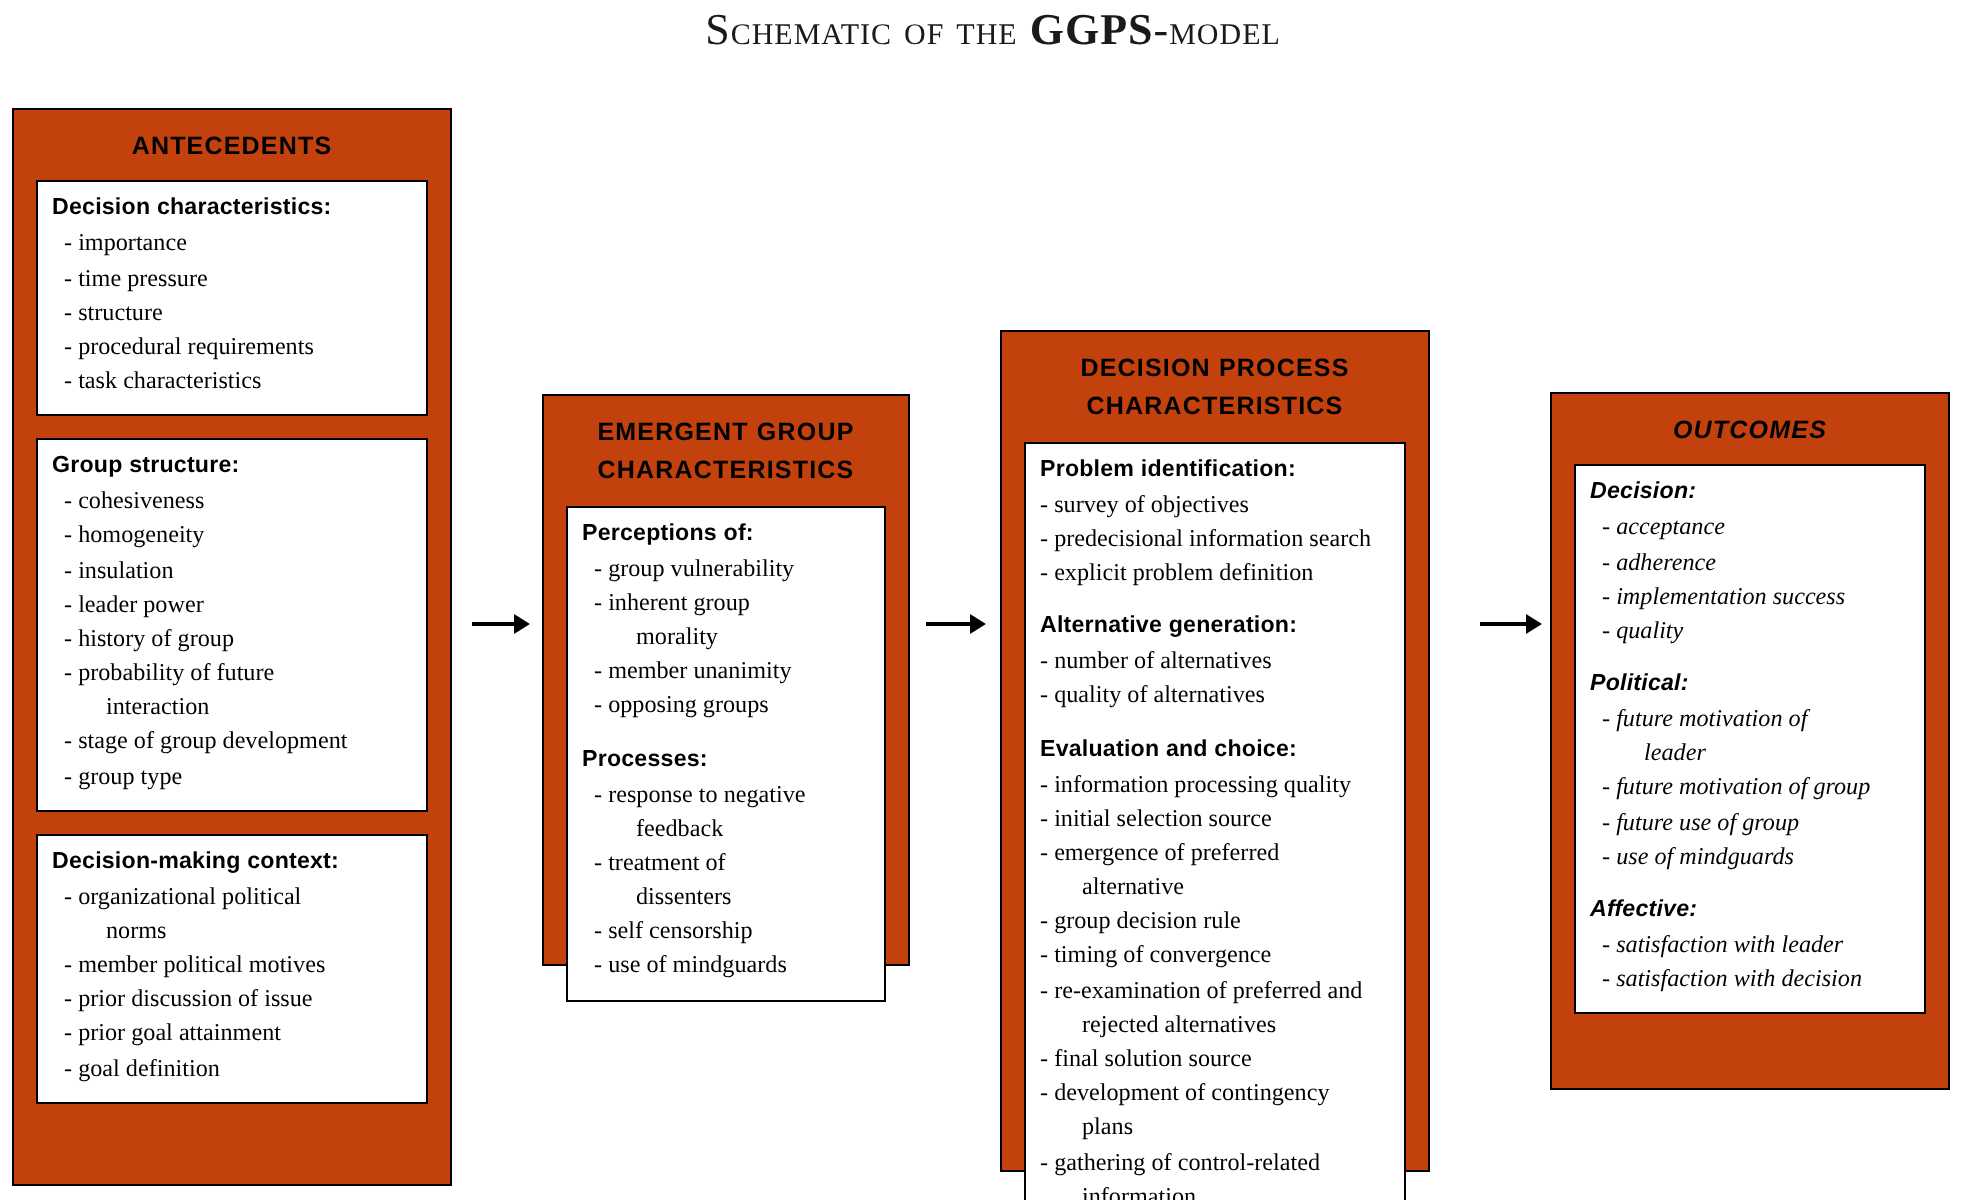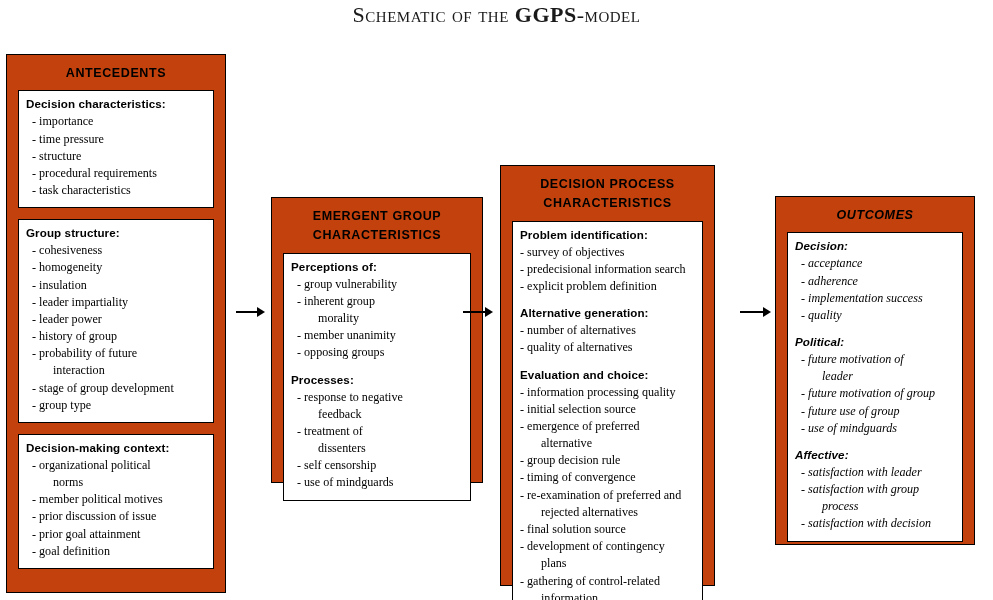--- a/index.html
+++ b/index.html
@@ -142,21 +142,20 @@
         <li><span>-</span>&nbsp;<span>task characteristics</span></li>
       </ul>
     </div>
 
     <div class="grp">
       <div class="grp-head">Group structure:</div>
       <ul class="items">
         <li><span>-</span>&nbsp;<span>cohesiveness</span></li>
         <li><span>-</span>&nbsp;<span>homogeneity</span></li>
         <li><span>-</span>&nbsp;<span>insulation</span></li>
-        <li><span>-</span>&nbsp;<span>leader impartiality</span></li>
         <li><span>-</span>&nbsp;<span>leader power</span></li>
         <li><span>-</span>&nbsp;<span>history of group</span></li>
         <li><span>-</span>&nbsp;<span>probability of future</span><span class="cont">interaction</span></li>
         <li><span>-</span>&nbsp;<span>stage of group development</span></li>
         <li><span>-</span>&nbsp;<span>group type</span></li>
       </ul>
     </div>
 
     <div class="grp">
       <div class="grp-head">Decision-making context:</div>
@@ -168,21 +167,21 @@
         <li><span>-</span>&nbsp;<span>goal definition</span></li>
       </ul>
     </div>
   </div>
 
   <div class="arrow" style="left:236px; top:306px; width:30px;">
     <div class="shaft" style="width:23px;"></div>
     <div class="head" style="left:21px;"></div>
   </div>
 
-  <div class="col" style="left:271px; top:197px; width:212px; height:286px;">
+  <div class="col" style="left:271px; top:197px; width:184px; height:286px;">
     <div class="col-title">
       <div>EMERGENT GROUP</div>
       <div>CHARACTERISTICS</div>
     </div>
 
     <div class="grp">
       <div class="grp-head">Perceptions of:</div>
       <ul class="items">
         <li><span>-</span>&nbsp;<span>group vulnerability</span></li>
         <li><span>-</span>&nbsp;<span>inherent group</span><span class="cont">morality</span></li>
@@ -256,19 +255,18 @@
       <div class="grp-head spaced">Political:</div>
       <ul class="items">
         <li><span>-</span>&nbsp;<span>future motivation of</span><span class="cont">leader</span></li>
         <li><span>-</span>&nbsp;<span>future motivation of group</span></li>
         <li><span>-</span>&nbsp;<span>future use of group</span></li>
         <li><span>-</span>&nbsp;<span>use of mindguards</span></li>
       </ul>
       <div class="grp-head spaced">Affective:</div>
       <ul class="items">
         <li><span>-</span>&nbsp;<span>satisfaction with leader</span></li>
-        <li><span>-</span>&nbsp;<span>satisfaction with group</span><span class="cont">process</span></li>
         <li><span>-</span>&nbsp;<span>satisfaction with decision</span></li>
       </ul>
     </div>
   </div>
 
 </div>
 
 </body></html>

